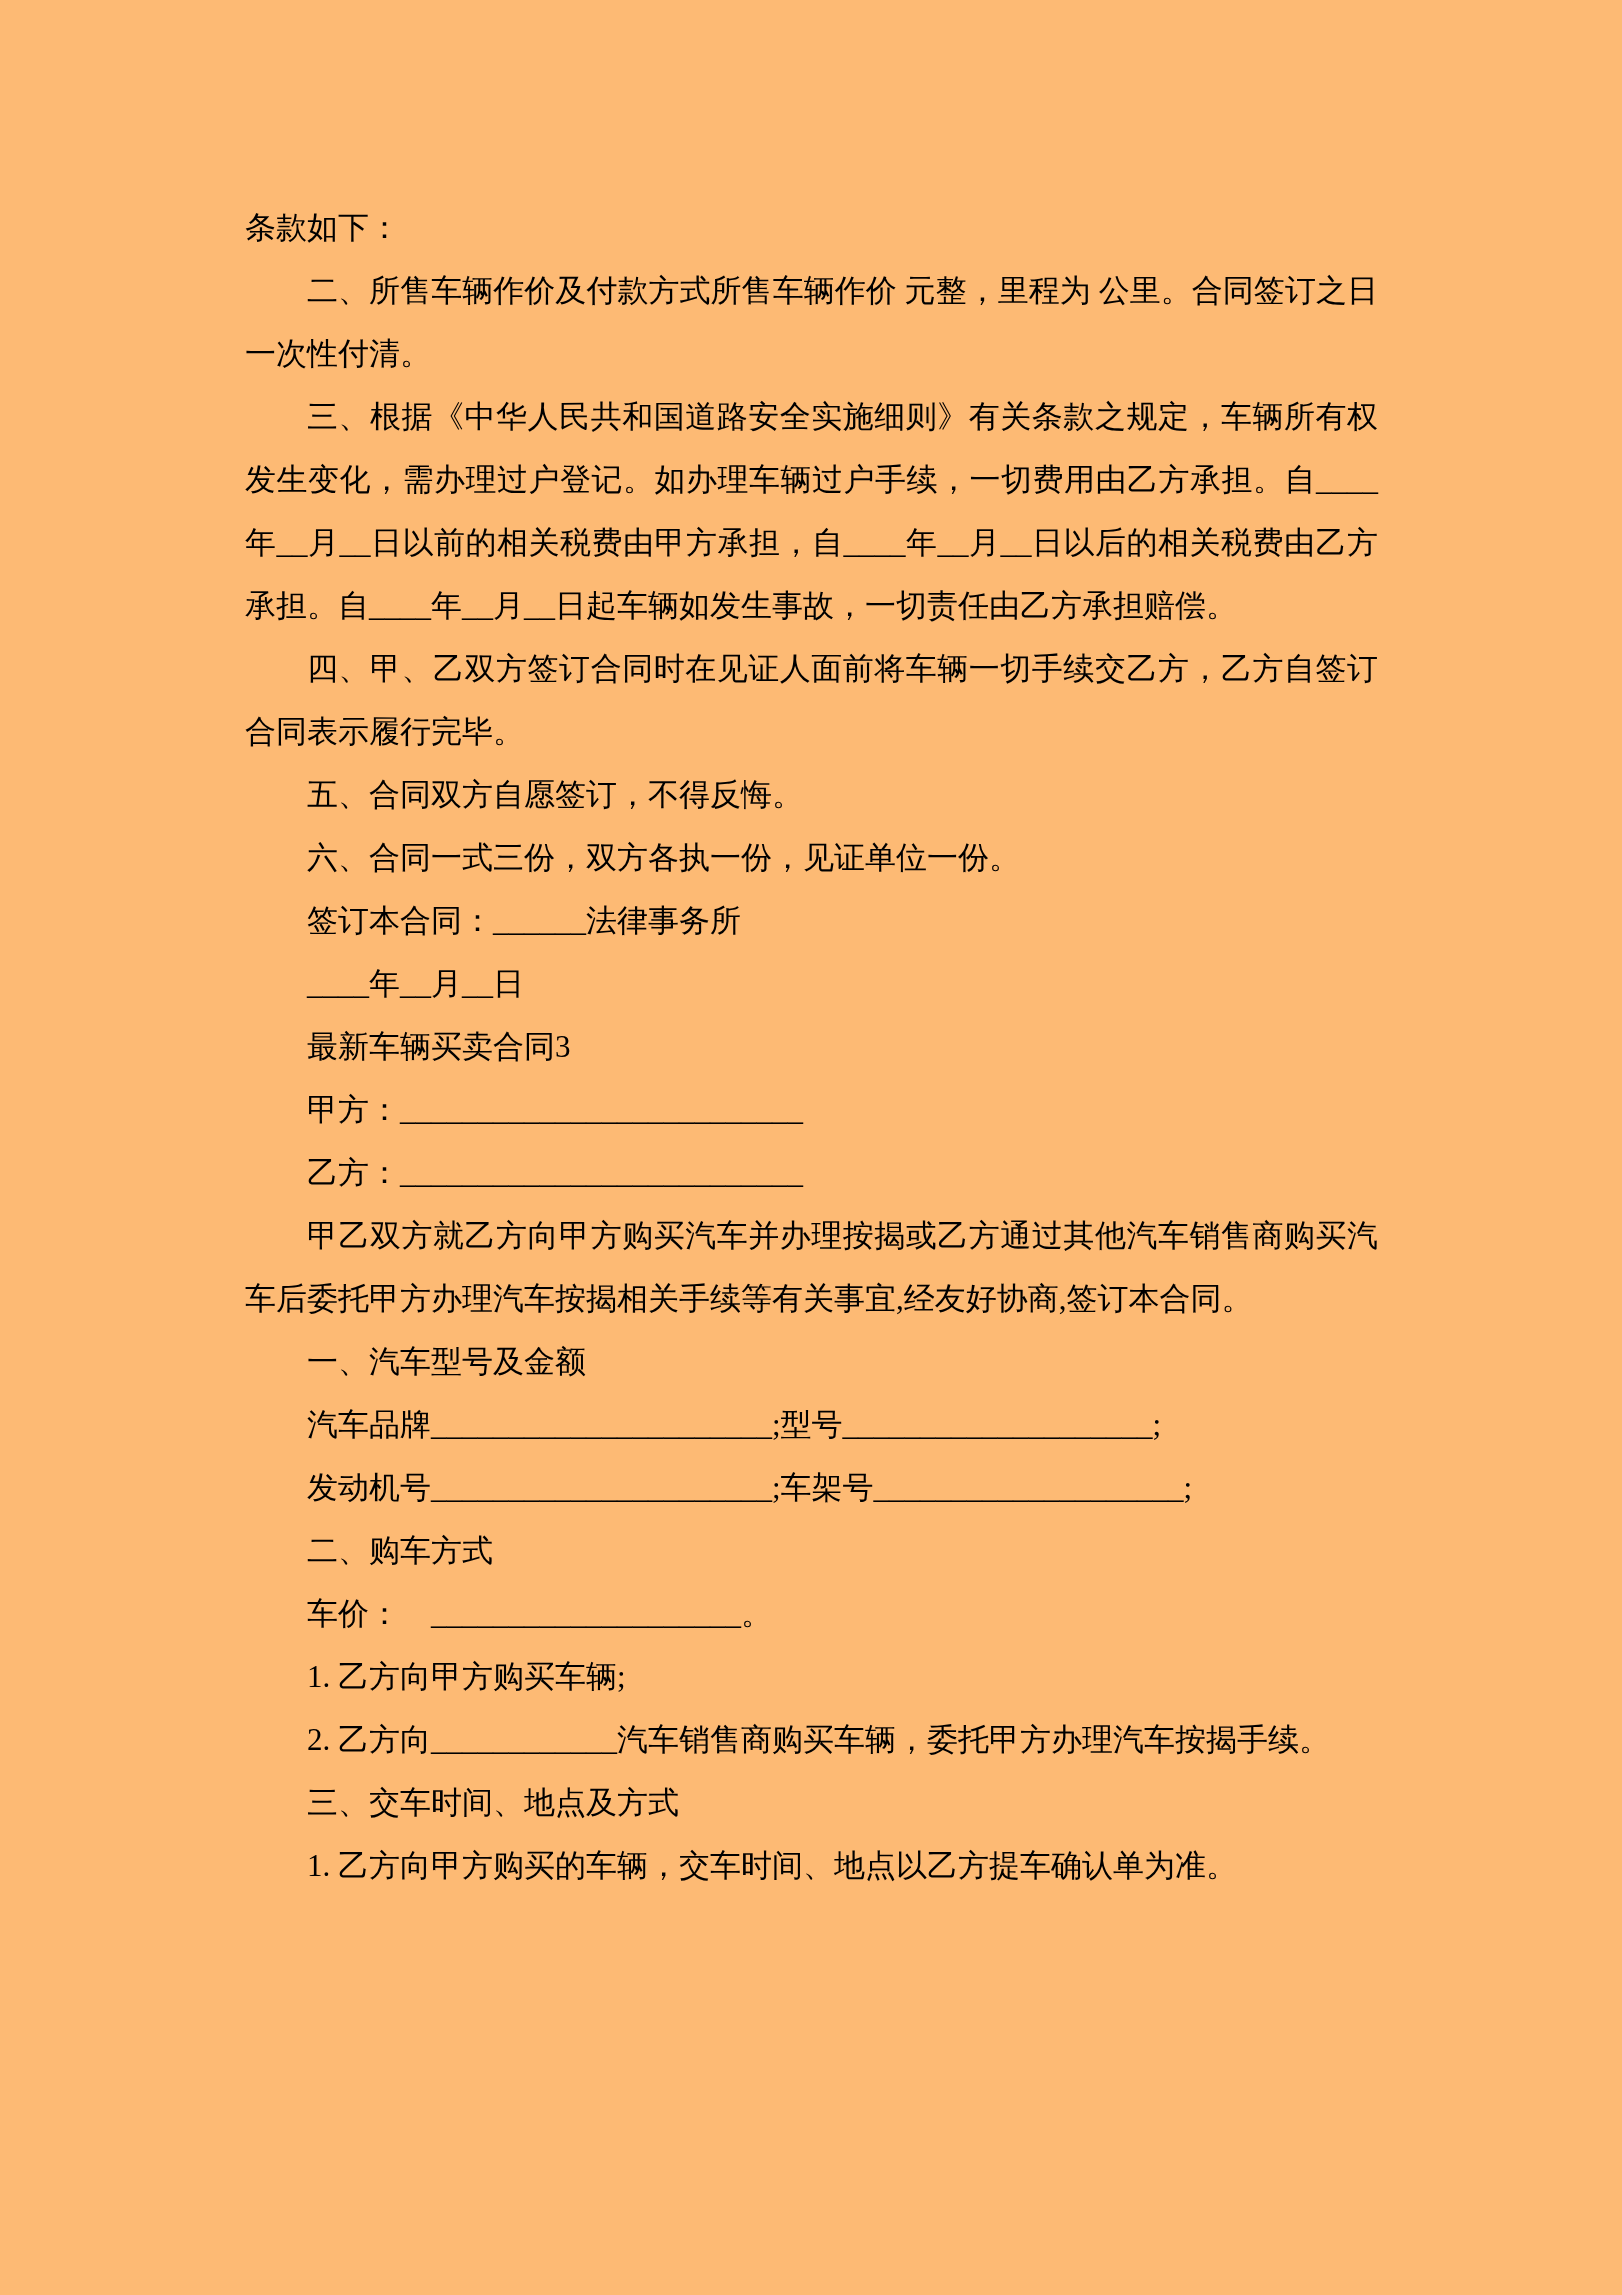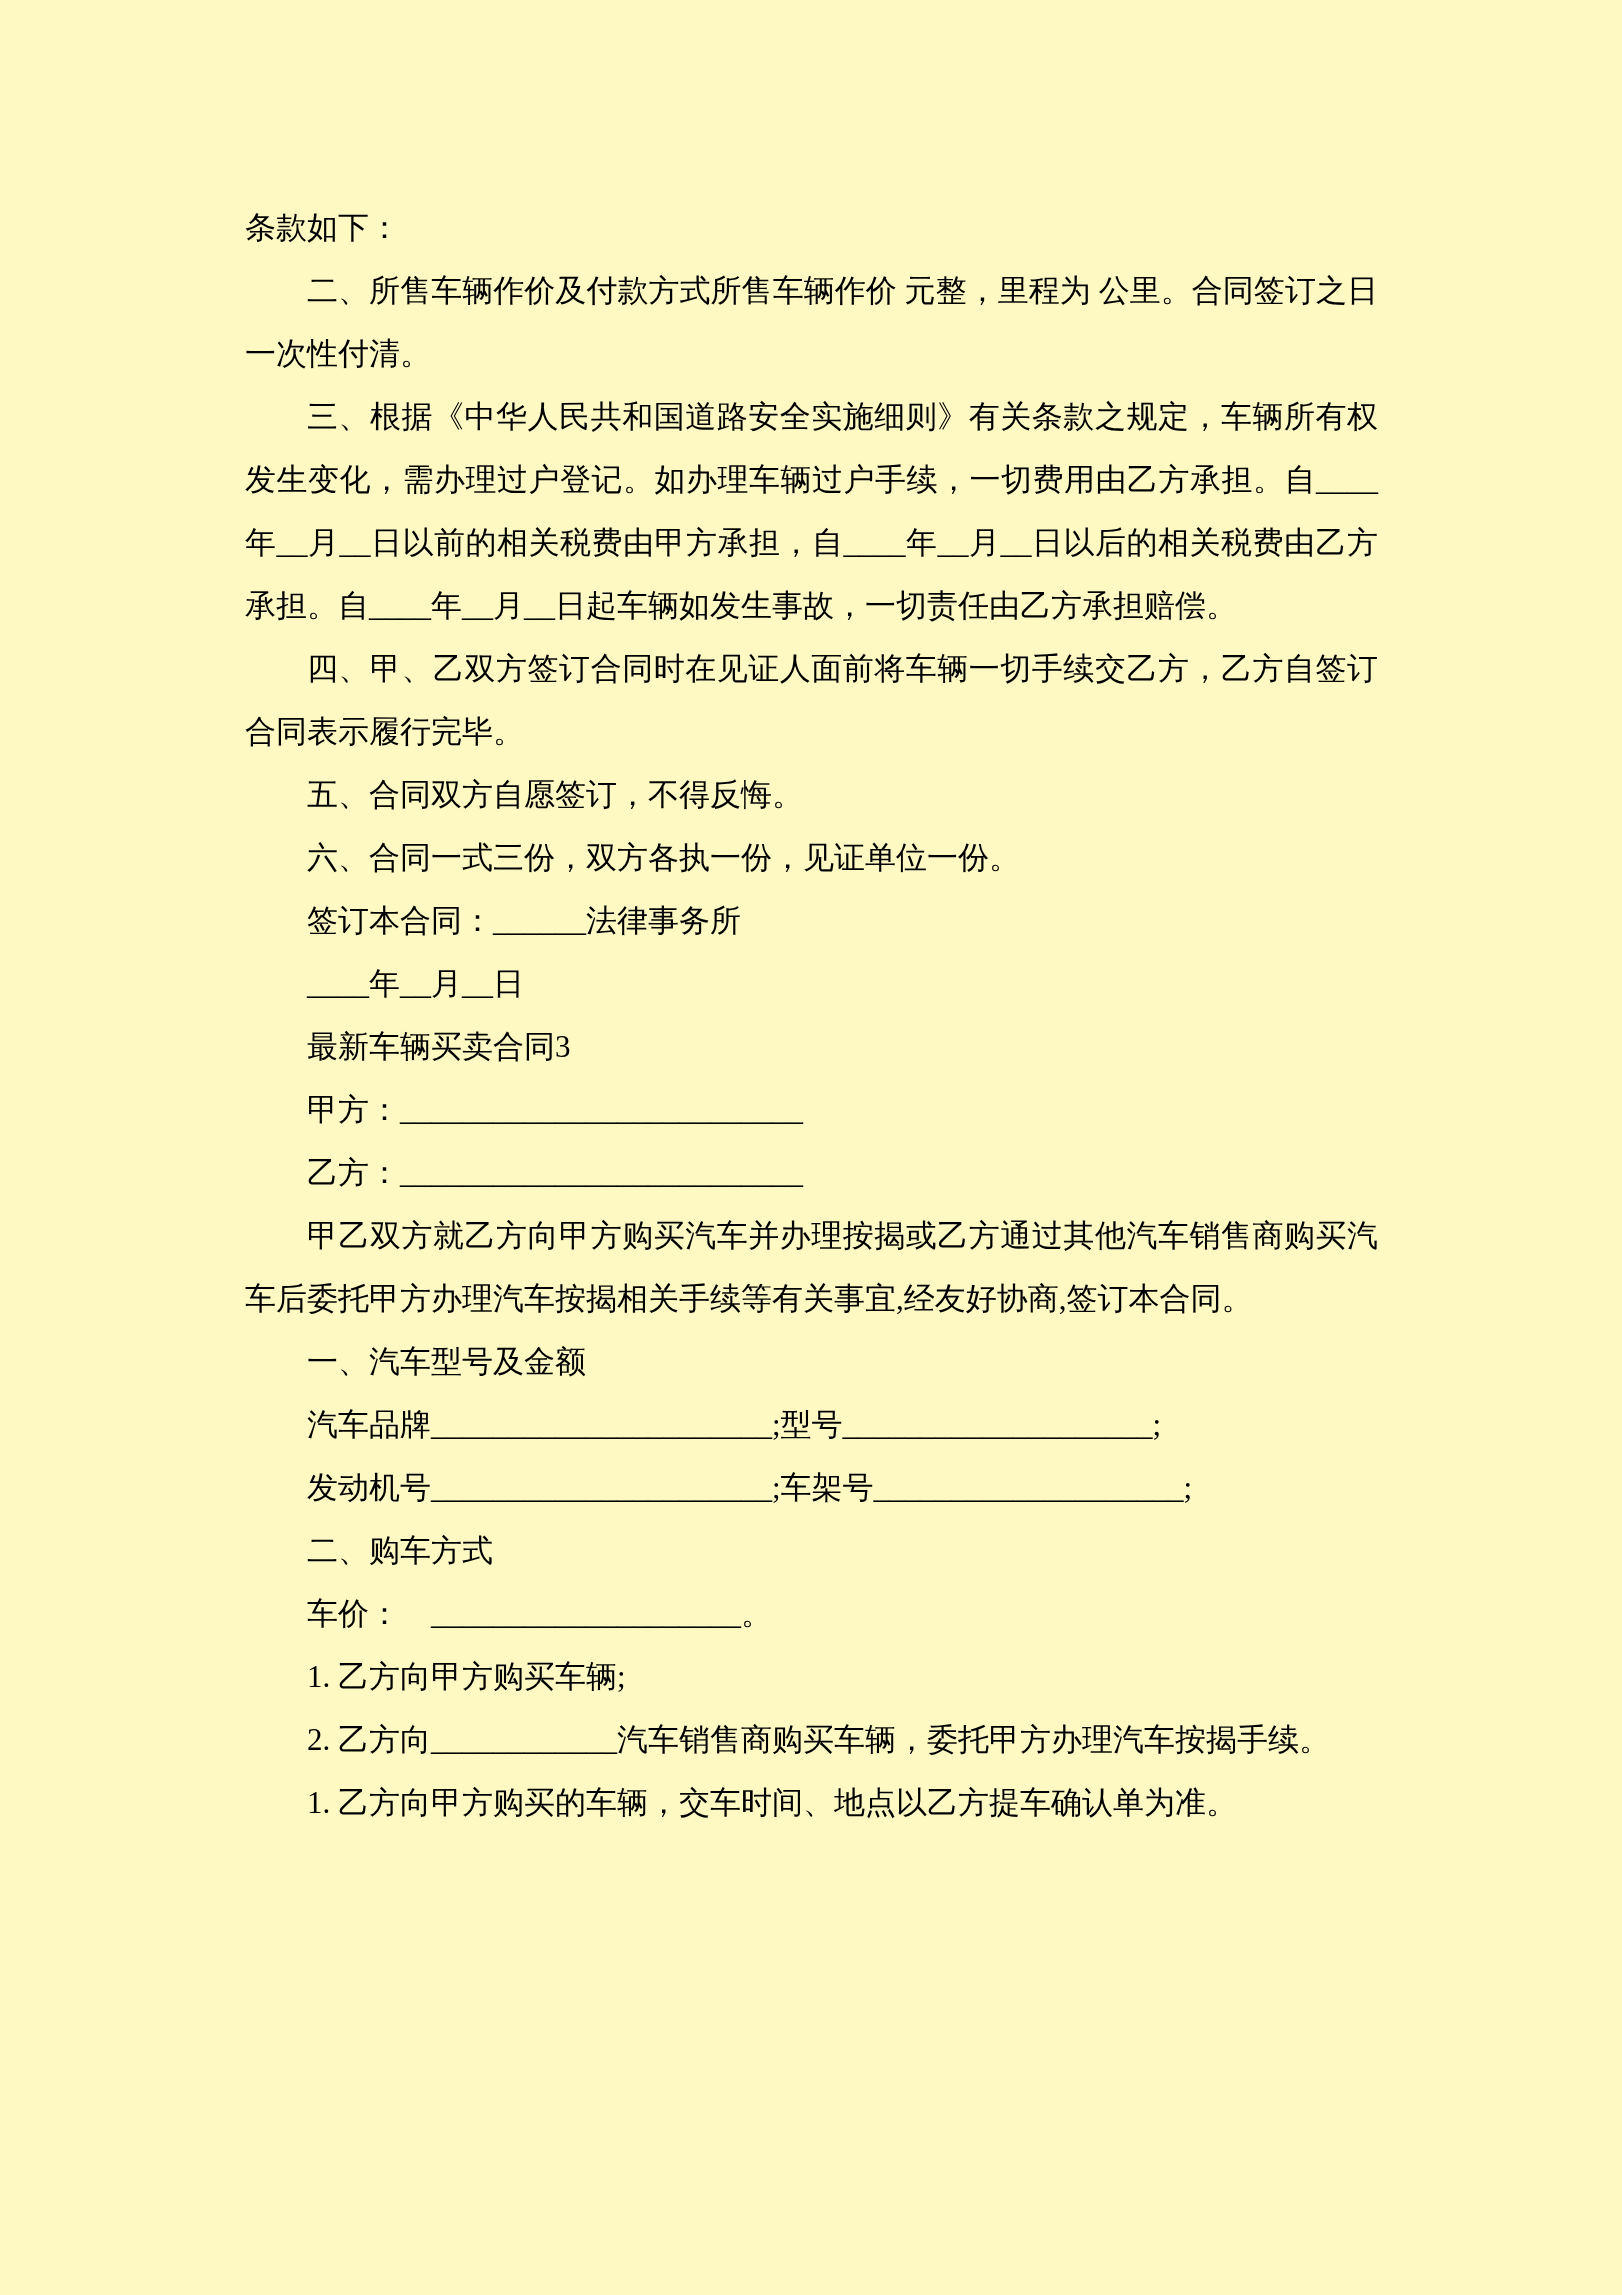--- a/index.html
+++ b/index.html
@@ -8,21 +8,21 @@
   }
   body {
     width: 1623px;
     height: 2295px;
     background: #ffffff;
   }
   .page {
     box-sizing: border-box;
     width: 1623px;
     height: 2295px;
-    background: #fef9c3;
+    background: #fdba74;
     padding: 196px 245px 65px 245px;
     overflow: hidden;
   }
   .para {
     margin: 0;
     font-family: "Liberation Serif", "DejaVu Serif", serif;
     font-size: 31px;
     line-height: 63px;
     color: #000000;
     text-align: justify;
@@ -49,15 +49,16 @@
   <p class="para indent">甲方：__________________________</p>
   <p class="para indent">乙方：__________________________</p>
   <p class="para indent">甲乙双方就乙方向甲方购买汽车并办理按揭或乙方通过其他汽车销售商购买汽车后委托甲方办理汽车按揭相关手续等有关事宜,经友好协商,签订本合同。</p>
   <p class="para indent">一、汽车型号及金额</p>
   <p class="para indent">汽车品牌______________________;型号____________________;</p>
   <p class="para indent">发动机号______________________;车架号____________________;</p>
   <p class="para indent">二、购车方式</p>
   <p class="para indent">车价：　____________________。</p>
   <p class="para indent">1. 乙方向甲方购买车辆;</p>
   <p class="para indent">2. 乙方向____________汽车销售商购买车辆，委托甲方办理汽车按揭手续。</p>
+  <p class="para indent">三、交车时间、地点及方式</p>
   <p class="para indent">1. 乙方向甲方购买的车辆，交车时间、地点以乙方提车确认单为准。</p>
 </div>
 
 
 </body></html>

